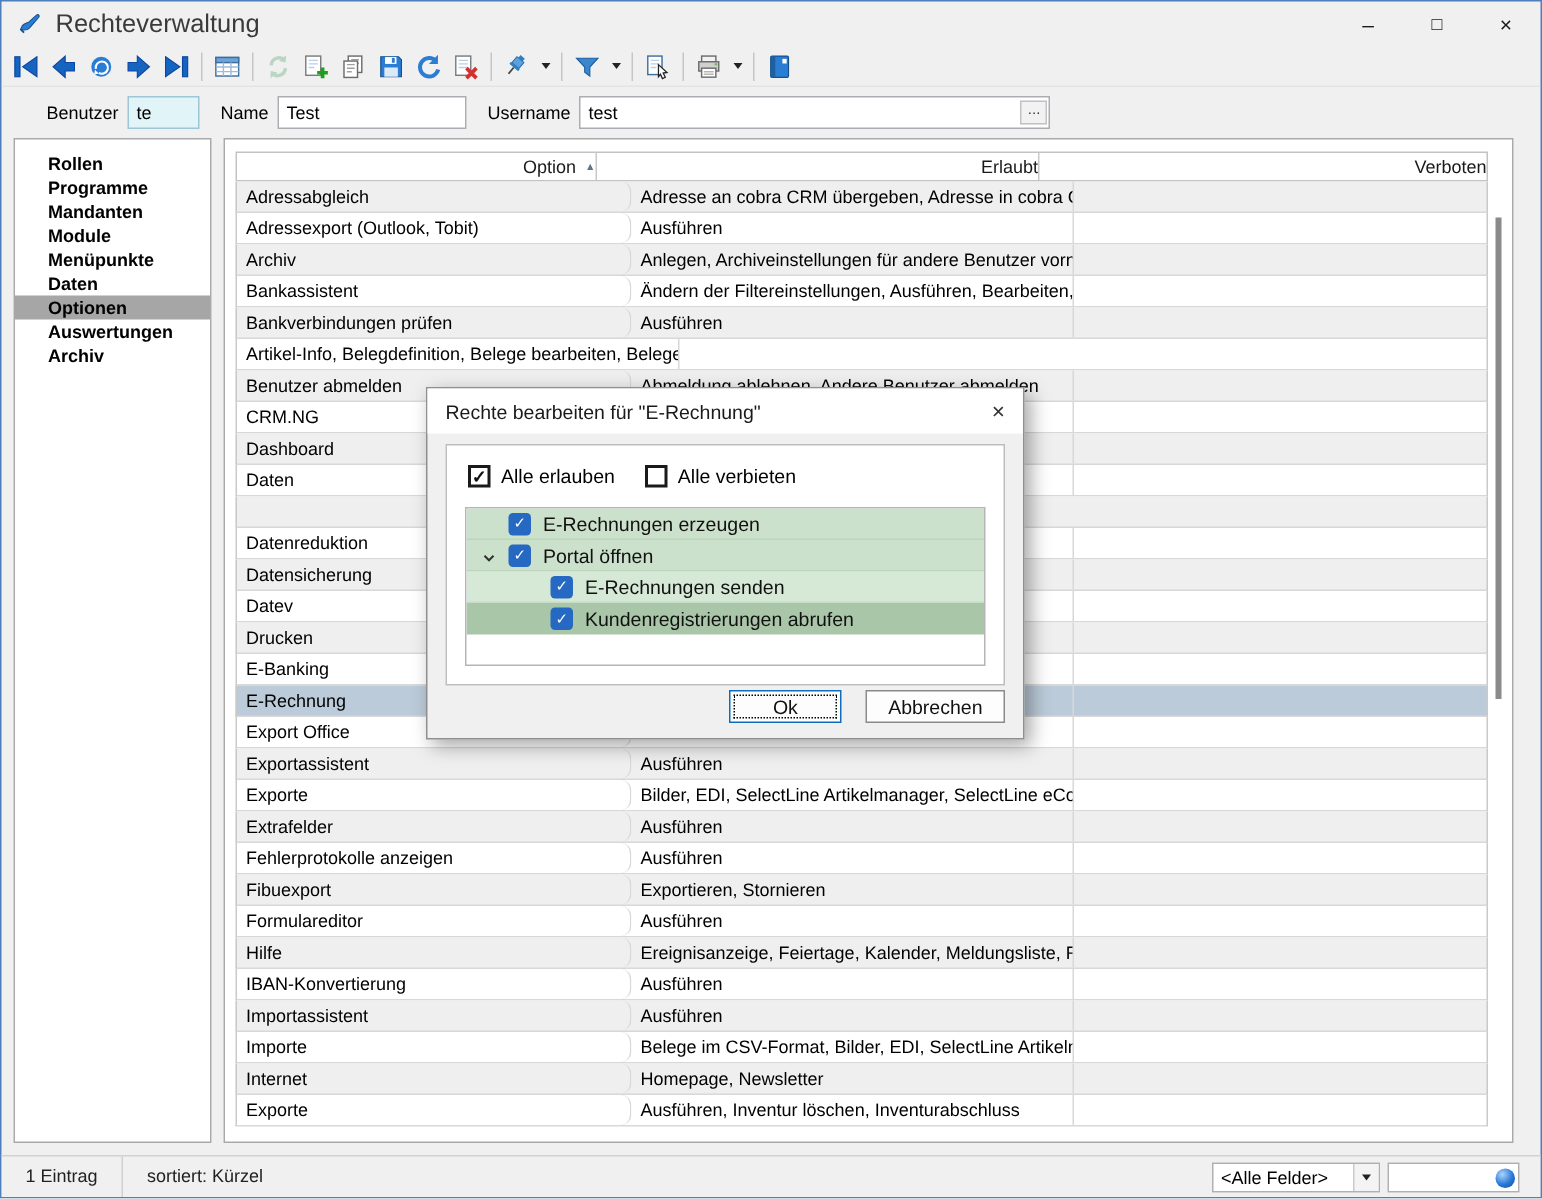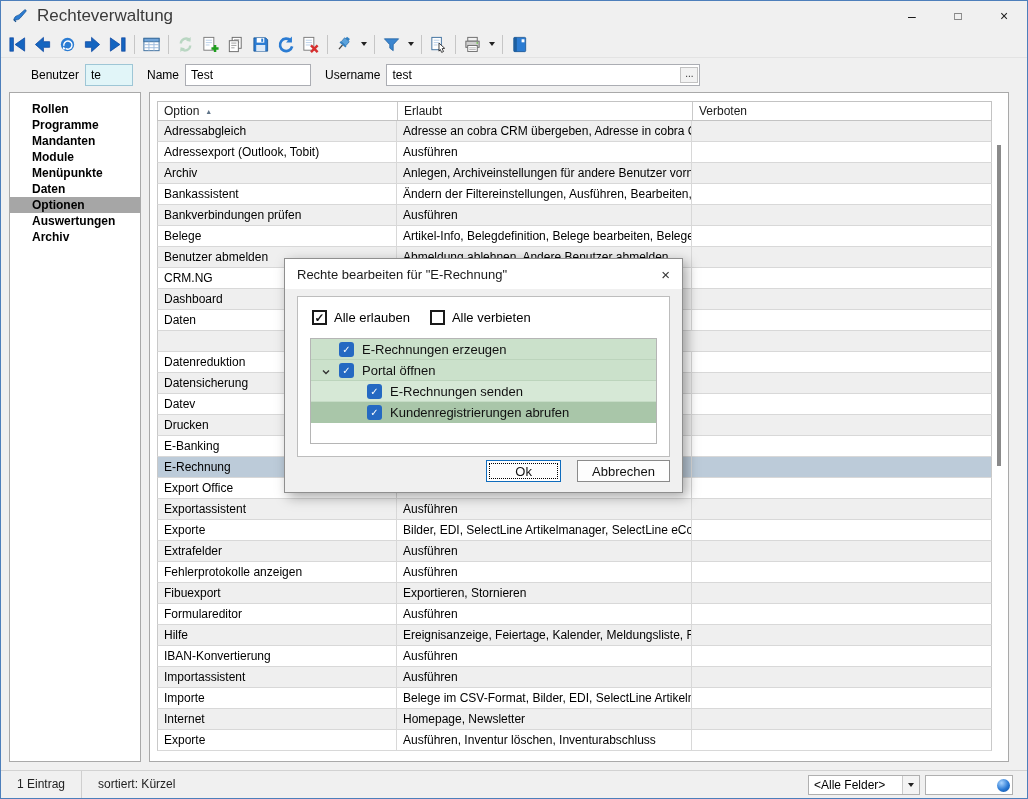--- a/index.html
+++ b/index.html
@@ -46,30 +46,30 @@
   .sidebar { position:absolute; left:8px; top:1px; width:132px; bottom:8px;
              background:#fff; border:1px solid #a9a9a9; padding-top:8px;font-weight:bold; }
   .side-item { height:16px; line-height:16px; padding-left:22px; white-space:nowrap; }
   .side-item.selected { background:#a6a6a6; }
 
   .tablepanel { position:absolute; left:148px; right:18px; top:1px; bottom:8px;
                 background:#fff; border:1px solid #a9a9a9; }
   .grid { position:absolute; left:7px; top:8px; width:835px; }
   .ghead { display:flex; height:20px; border:1px solid #c3c3c3; background:#fff; }
   .hc { display:flex; align-items:center; padding-left:6px; color:#1a1a1a;
-        border-right:1px solid #c9c9c9; }
+        border-right:1px solid #c9c9c9;justify-content:flex-end; }
   .hc-opt { width:240px; } .hc-erl { width:295px; } .hc-verb { flex:1; border-right:none; }
   .sort-arrow { font-size:7px; color:#5f7488; margin-left:6px; }
   .trow { display:flex; height:21px; border-left:1px solid #c9c9c9;
           border-right:1px solid #c9c9c9; border-bottom:1px solid #d8d8d8; background:#fff; }
   .trow.odd { background:#efefef; }
   .trow.sel { background:#bccbd9; }
   .tc { line-height:20px; padding-left:6px; overflow:hidden; white-space:nowrap;
         border-right:1px solid #d8d8d8; }
-  .tc-opt { width:239px; } .tc-erl { width:295px; } .tc-verb { flex:1; border-right:none; }
+  .tc-opt { width:263px;border-radius:7px; } .tc-erl { width:295px; } .tc-verb { flex:1; border-right:none; }
 
   .vscroll { position:absolute; right:4px; top:8px; width:11px; bottom:8px; }
   .vthumb { position:absolute; left:4px; width:4px; top:44px; height:321px; background:#8a8a8a; }
 
   
   .statusbar { height:28px; flex:0 0 auto; border-top:1px solid #d2d2d2;
                display:flex; align-items:center; background:#f0f0f0; }
   .scell { height:28px; line-height:27px; padding:0 16px; color:#222; }
   .scell.first { border-right:1px solid #cfcfcf; }
   .spacer { flex:1; }
@@ -330,21 +330,20 @@
               <div class="tc tc-opt">Bankassistent</div>
               <div class="tc tc-erl">Ändern der Filtereinstellungen, Ausführen, Bearbeiten, Dr...</div>
               <div class="tc tc-verb"></div>
             </div>
             <div class="trow odd">
               <div class="tc tc-opt">Bankverbindungen prüfen</div>
               <div class="tc tc-erl">Ausführen</div>
               <div class="tc tc-verb"></div>
             </div>
             <div class="trow">
-              <div class="tc tc-opt">Belege</div>
               <div class="tc tc-erl">Artikel-Info, Belegdefinition, Belege bearbeiten, Belege mi...</div>
               <div class="tc tc-verb"></div>
             </div>
             <div class="trow odd">
               <div class="tc tc-opt">Benutzer abmelden</div>
               <div class="tc tc-erl">Abmeldung ablehnen, Andere Benutzer abmelden</div>
               <div class="tc tc-verb"></div>
             </div>
             <div class="trow">
               <div class="tc tc-opt">CRM.NG</div>

